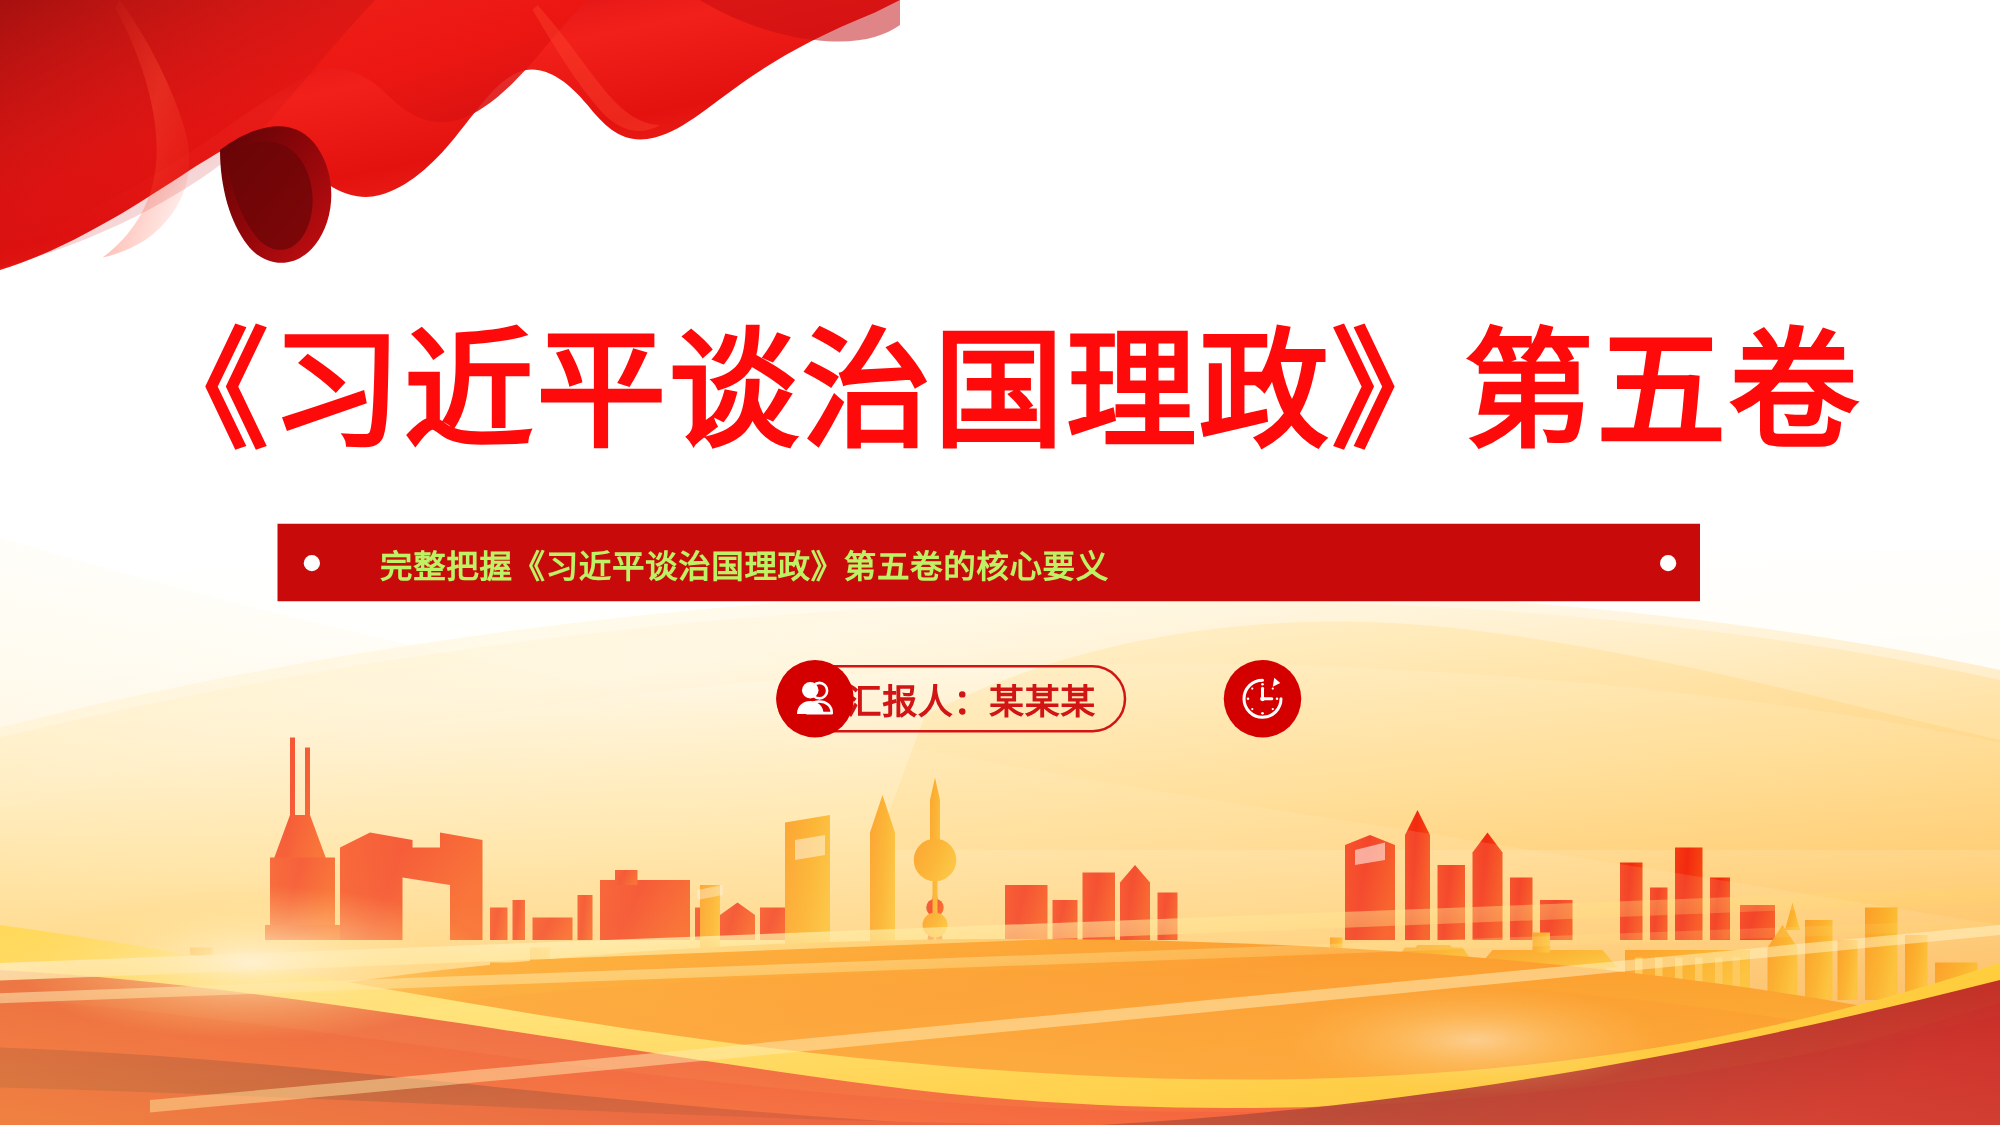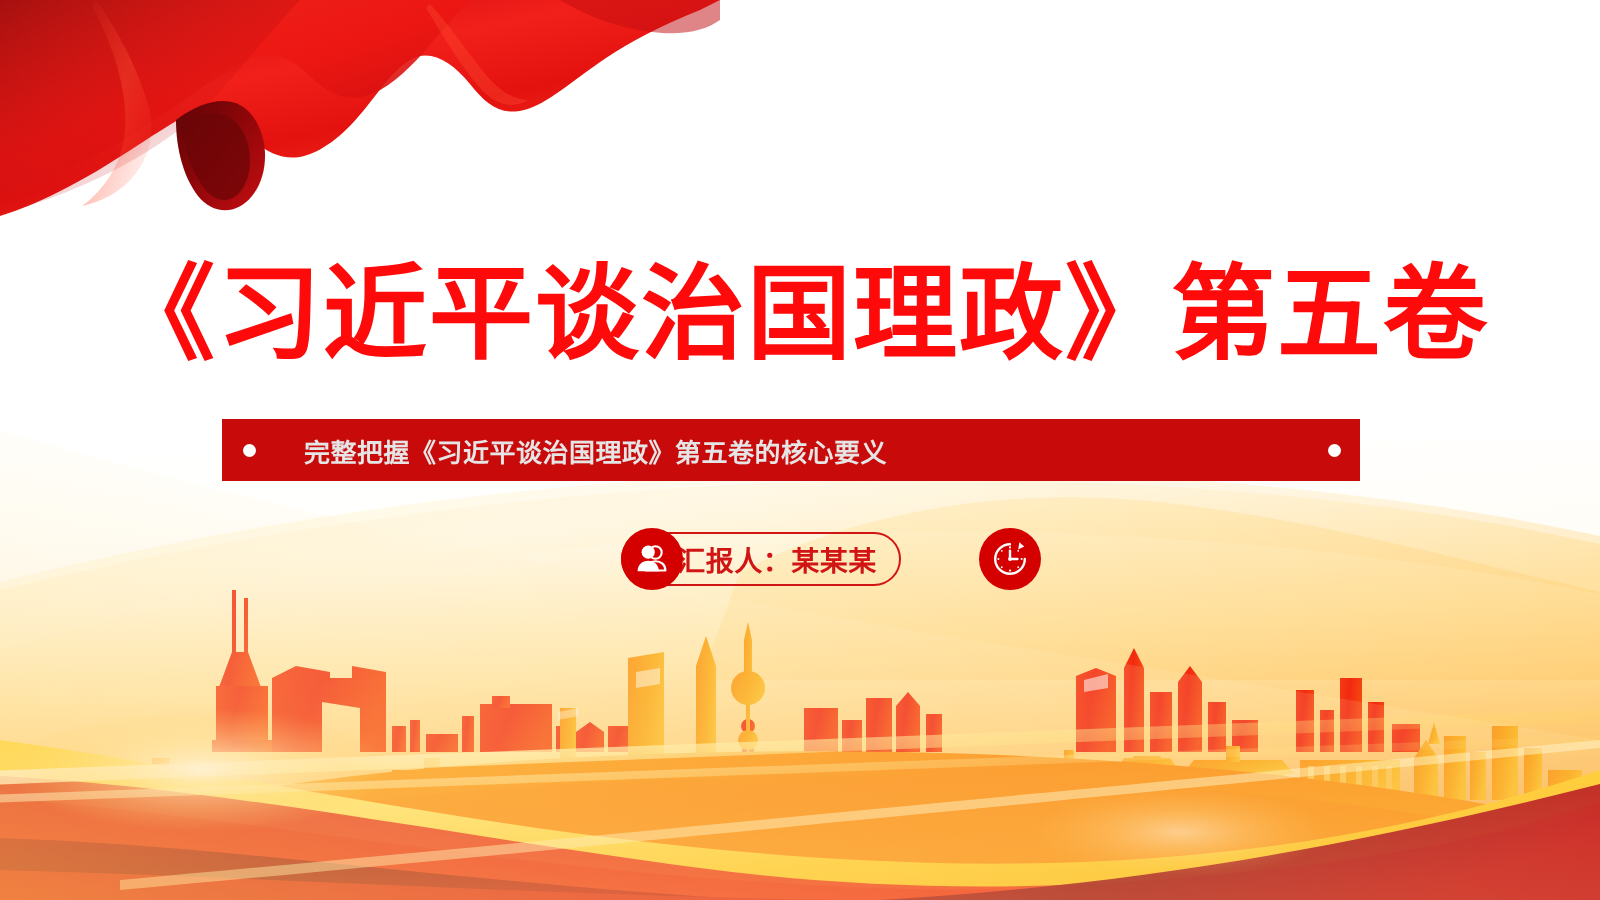--- a/index.html
+++ b/index.html
@@ -59,21 +59,21 @@
   .subtitle-dot {
     width:13px; height:13px;
     border-radius:50%;
     background:#ffffff;
     flex:0 0 auto;
   }
   .dot-left  { margin-left:21px; }
   .dot-right { margin-right:19px; }
   .subtitle-text {
     flex:1 1 auto;
-    color:#e5e5e5;
+    color:#bef264;
     font-size:26px;
     font-weight:bold;
     margin-left:48px;
     letter-spacing:0.5px;
     white-space:nowrap;
   }
 
   
   .meta-row {
     position:absolute;

